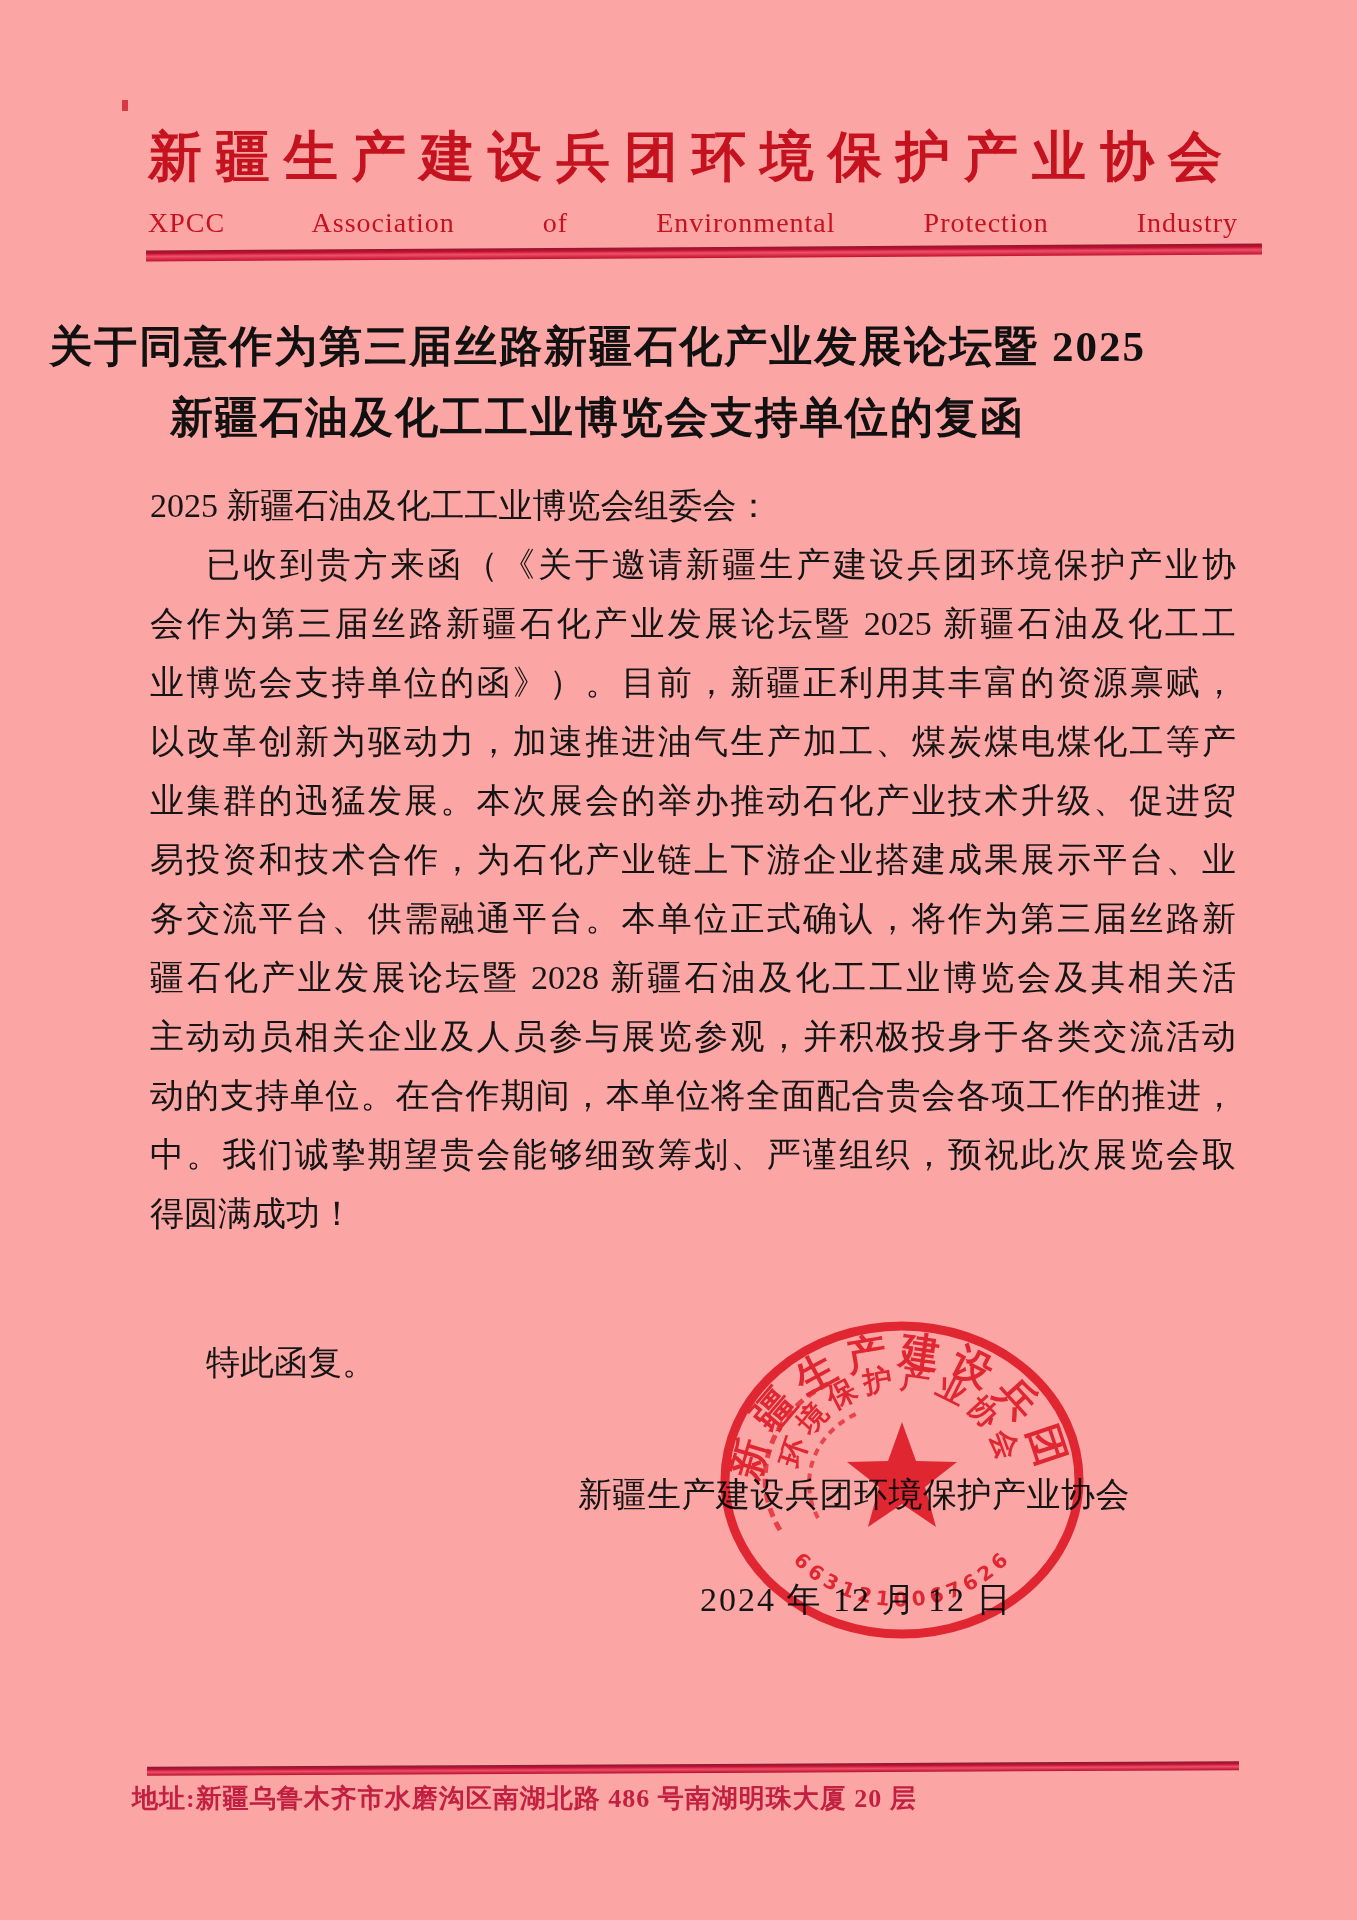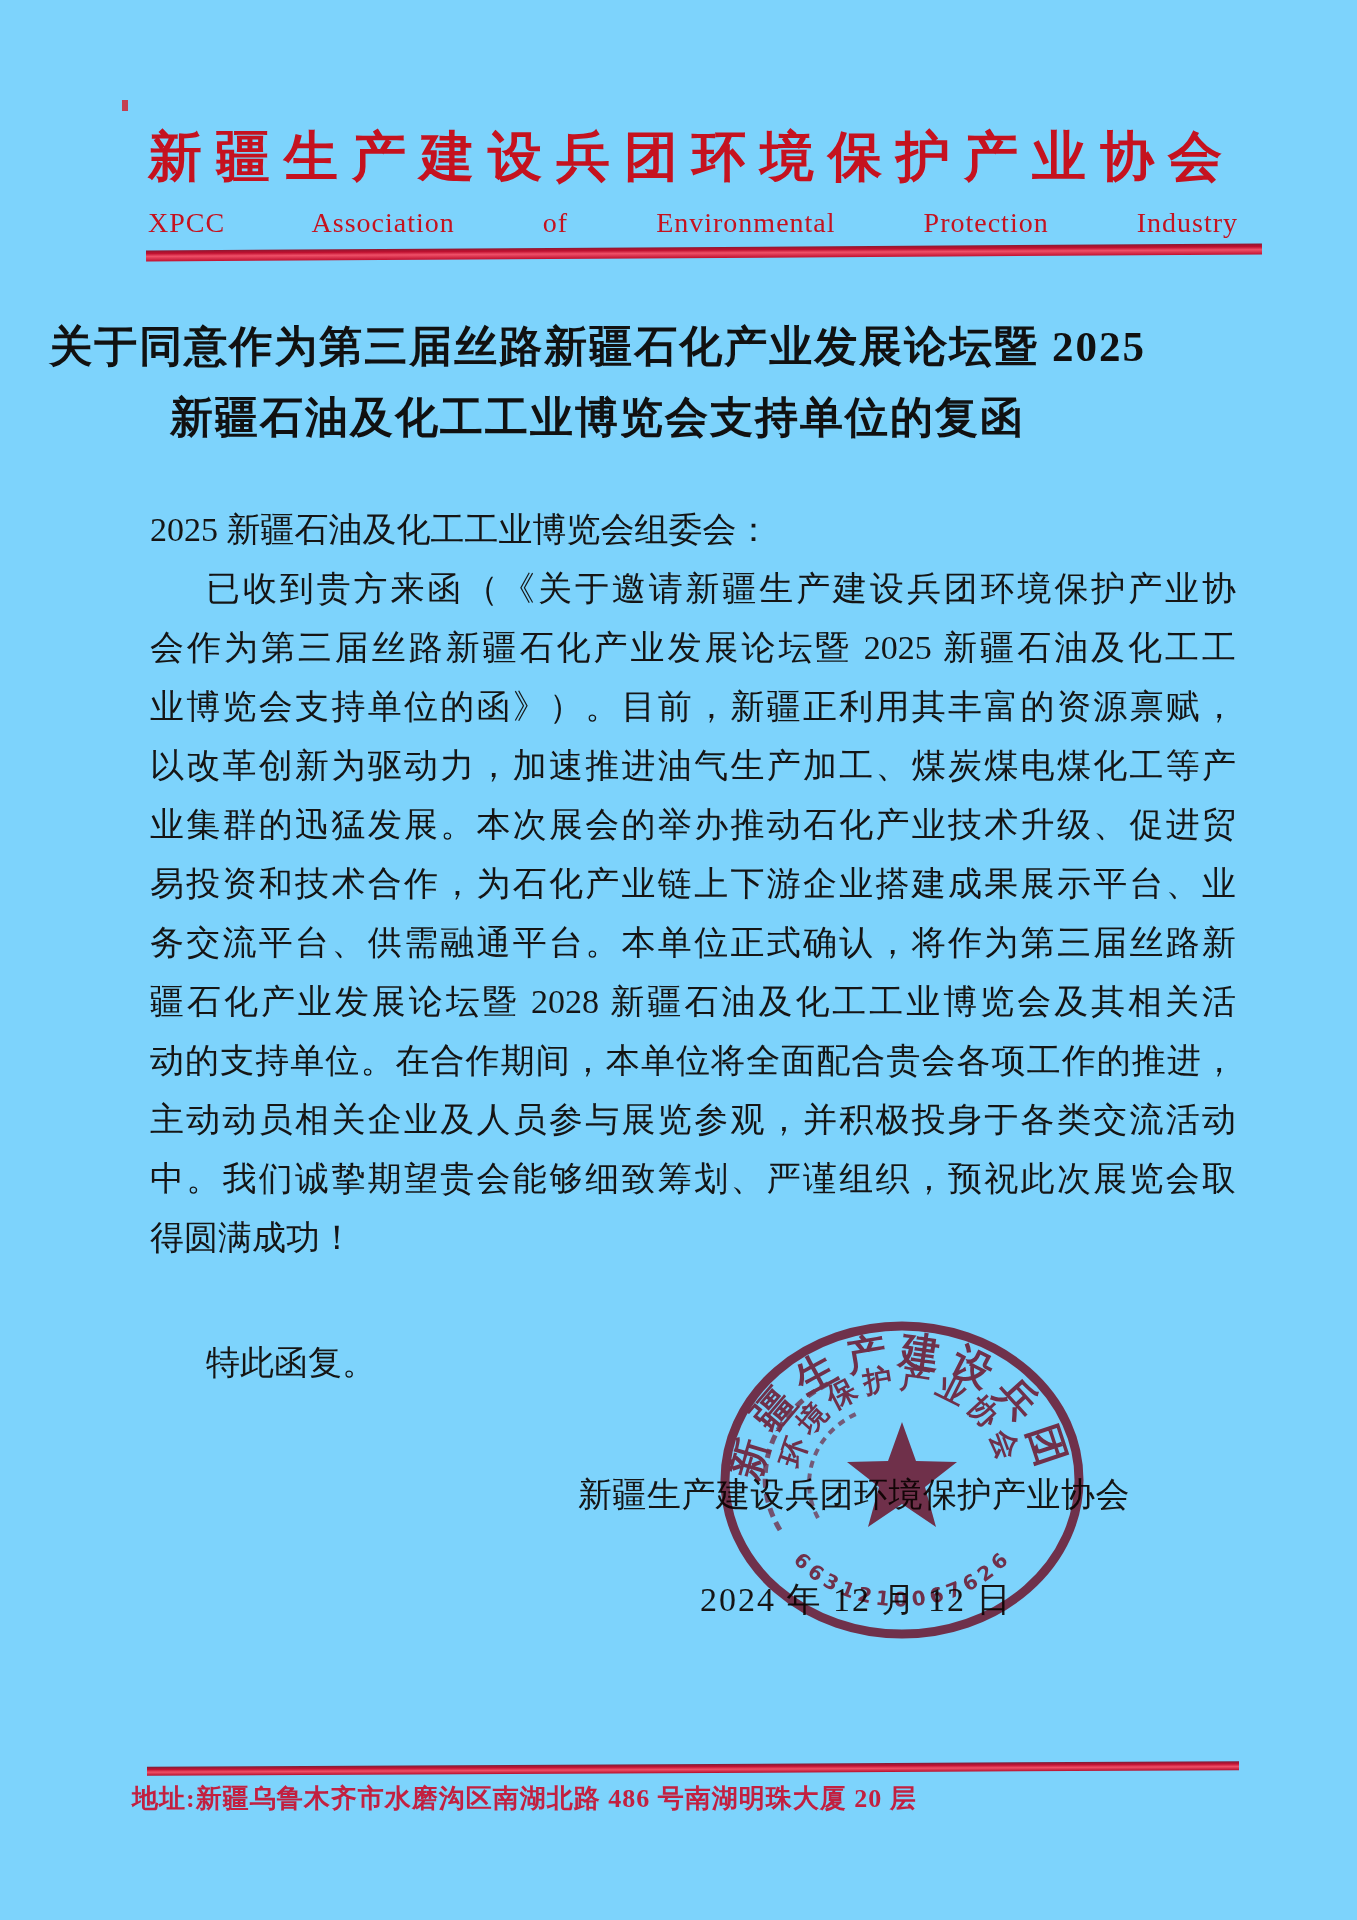--- a/index.html
+++ b/index.html
@@ -1,17 +1,17 @@
 <!DOCTYPE html>
 <html><head>
 <meta charset="utf-8">
 <style>
   html,body{margin:0;padding:0;background:#ffffff;}
   body{font-family:"Liberation Serif","DejaVu Serif",serif;}
-  #page{position:relative;width:1357px;height:1920px;background:#7dd3fc;overflow:hidden;}
+  #page{position:relative;width:1357px;height:1920px;background:#fca5a5;overflow:hidden;}
 
   
   .org-cn{
     position:absolute;left:148px;top:122px;width:1086px;height:70px;
     font-size:54px;font-weight:bold;color:#c5121f;line-height:70px;
     text-align:justify;text-align-last:justify;white-space:nowrap;
     letter-spacing:14px;
   }
   .org-en{
     position:absolute;left:148px;top:202px;width:1090px;height:42px;
@@ -25,21 +25,21 @@
   }
   .stray-mark{position:absolute;left:122px;top:100px;width:6px;height:11px;background:#cf2433;opacity:.85;}
 
   
   .doc-title{position:absolute;left:0;width:1195px;text-align:center;color:#111;
     font-weight:bold;font-size:43px;letter-spacing:2px;white-space:nowrap;}
   .doc-title.l1{top:318px;}
   .doc-title.l2{top:389px;}
 
   
-  .body-block{position:absolute;left:150px;top:500px;width:1086px;color:#151515;}
+  .body-block{position:absolute;left:150px;top:476px;width:1086px;color:#151515;}
   .bline{font-size:34px;line-height:59px;height:59px;white-space:nowrap;
     text-align:justify;text-align-last:justify;color:#151515;}
   .bline.noj{text-align-last:left;}
   .bline.indent{padding-left:56px;width:1030px;}
   .closing{position:absolute;left:206px;top:1340px;font-size:34px;color:#151515;white-space:nowrap;}
 
   
   .sig-org{position:absolute;left:578px;top:1472px;font-size:34px;color:#151515;letter-spacing:0.5px;white-space:nowrap;}
   .sig-date{position:absolute;left:700px;top:1545px;font-size:34px;color:#151515;letter-spacing:2px;white-space:nowrap;margin-top:32px;}
 
@@ -73,22 +73,22 @@
   <div class="body-block">
     <div class="bline noj">2025 新疆石油及化工工业博览会组委会：</div>
     <div class="bline indent">已收到贵方来函（《关于邀请新疆生产建设兵团环境保护产业协</div>
     <div class="bline">会作为第三届丝路新疆石化产业发展论坛暨 2025 新疆石油及化工工</div>
     <div class="bline">业博览会支持单位的函》）。目前，新疆正利用其丰富的资源禀赋，</div>
     <div class="bline">以改革创新为驱动力，加速推进油气生产加工、煤炭煤电煤化工等产</div>
     <div class="bline">业集群的迅猛发展。本次展会的举办推动石化产业技术升级、促进贸</div>
     <div class="bline">易投资和技术合作，为石化产业链上下游企业搭建成果展示平台、业</div>
     <div class="bline">务交流平台、供需融通平台。本单位正式确认，将作为第三届丝路新</div>
     <div class="bline">疆石化产业发展论坛暨 2028 新疆石油及化工工业博览会及其相关活</div>
+    <div class="bline">主动动员相关企业及人员参与展览参观，并积极投身于各类交流活动</div>
     <div class="bline">动的支持单位。在合作期间，本单位将全面配合贵会各项工作的推进，</div>
-    <div class="bline">主动动员相关企业及人员参与展览参观，并积极投身于各类交流活动</div>
     <div class="bline">中。我们诚挚期望贵会能够细致筹划、严谨组织，预祝此次展览会取</div>
     <div class="bline noj">得圆满成功！</div>
   </div>
 
   <div class="closing">特此函复。</div>
 
   <div class="sig-org">新疆生产建设兵团环境保护产业协会</div>
   <div class="sig-date">2024 年 12 月 12 日</div>
 
   <svg class="seal" viewBox="0 0 376 324" xmlns="http://www.w3.org/2000/svg">

